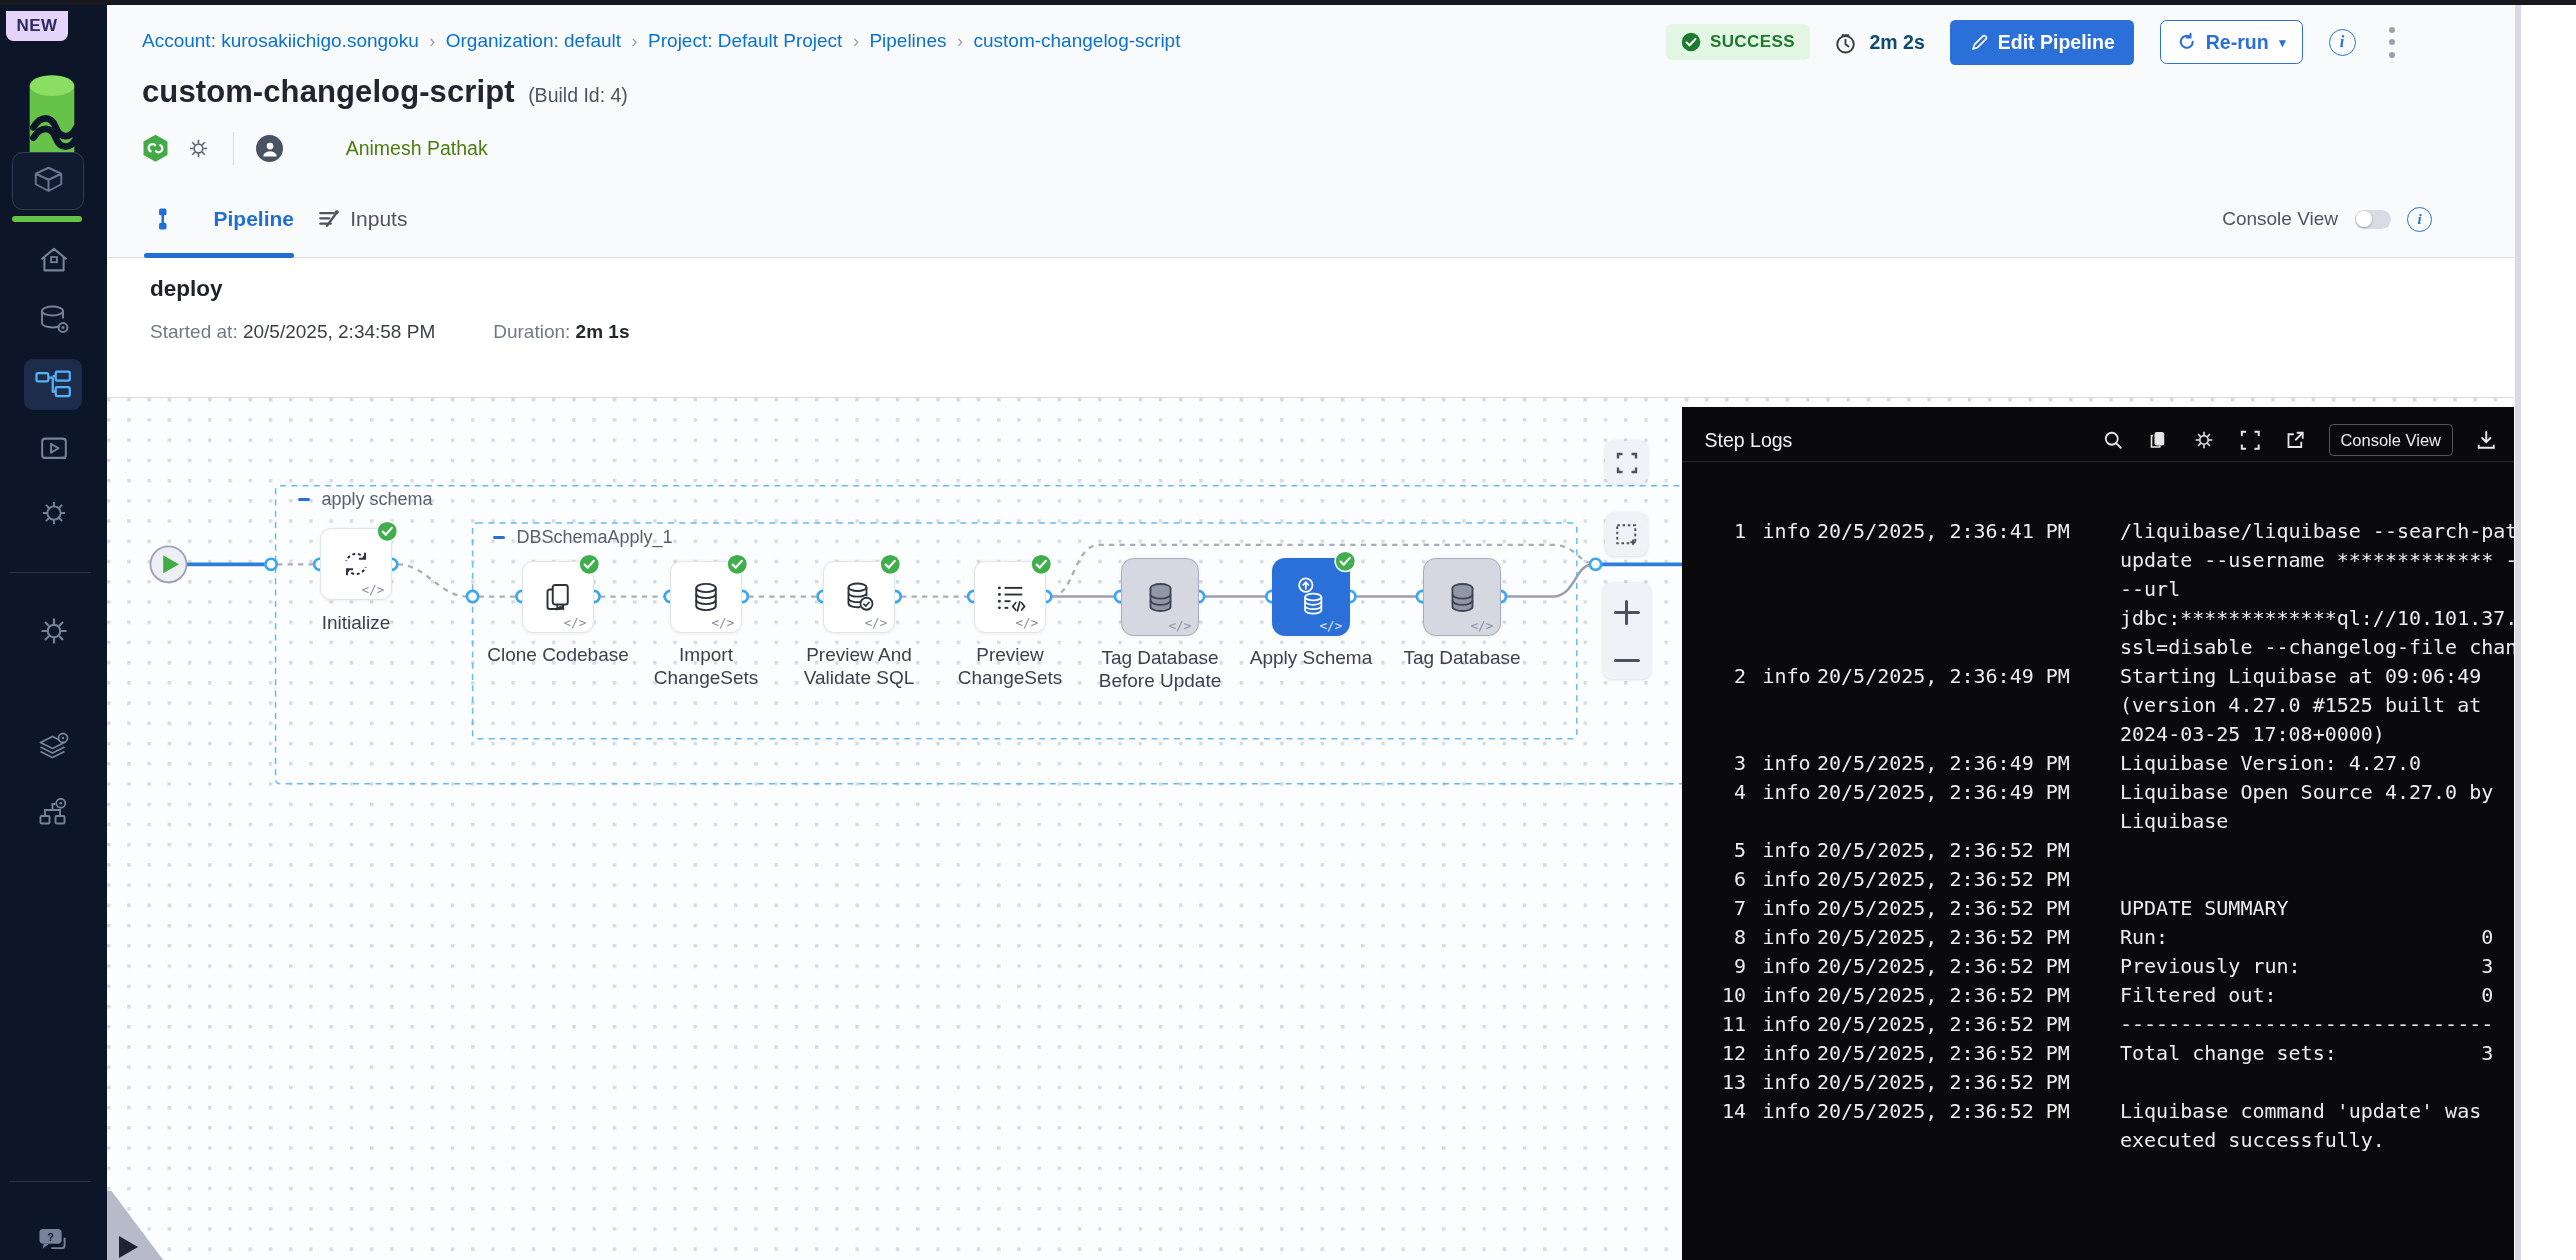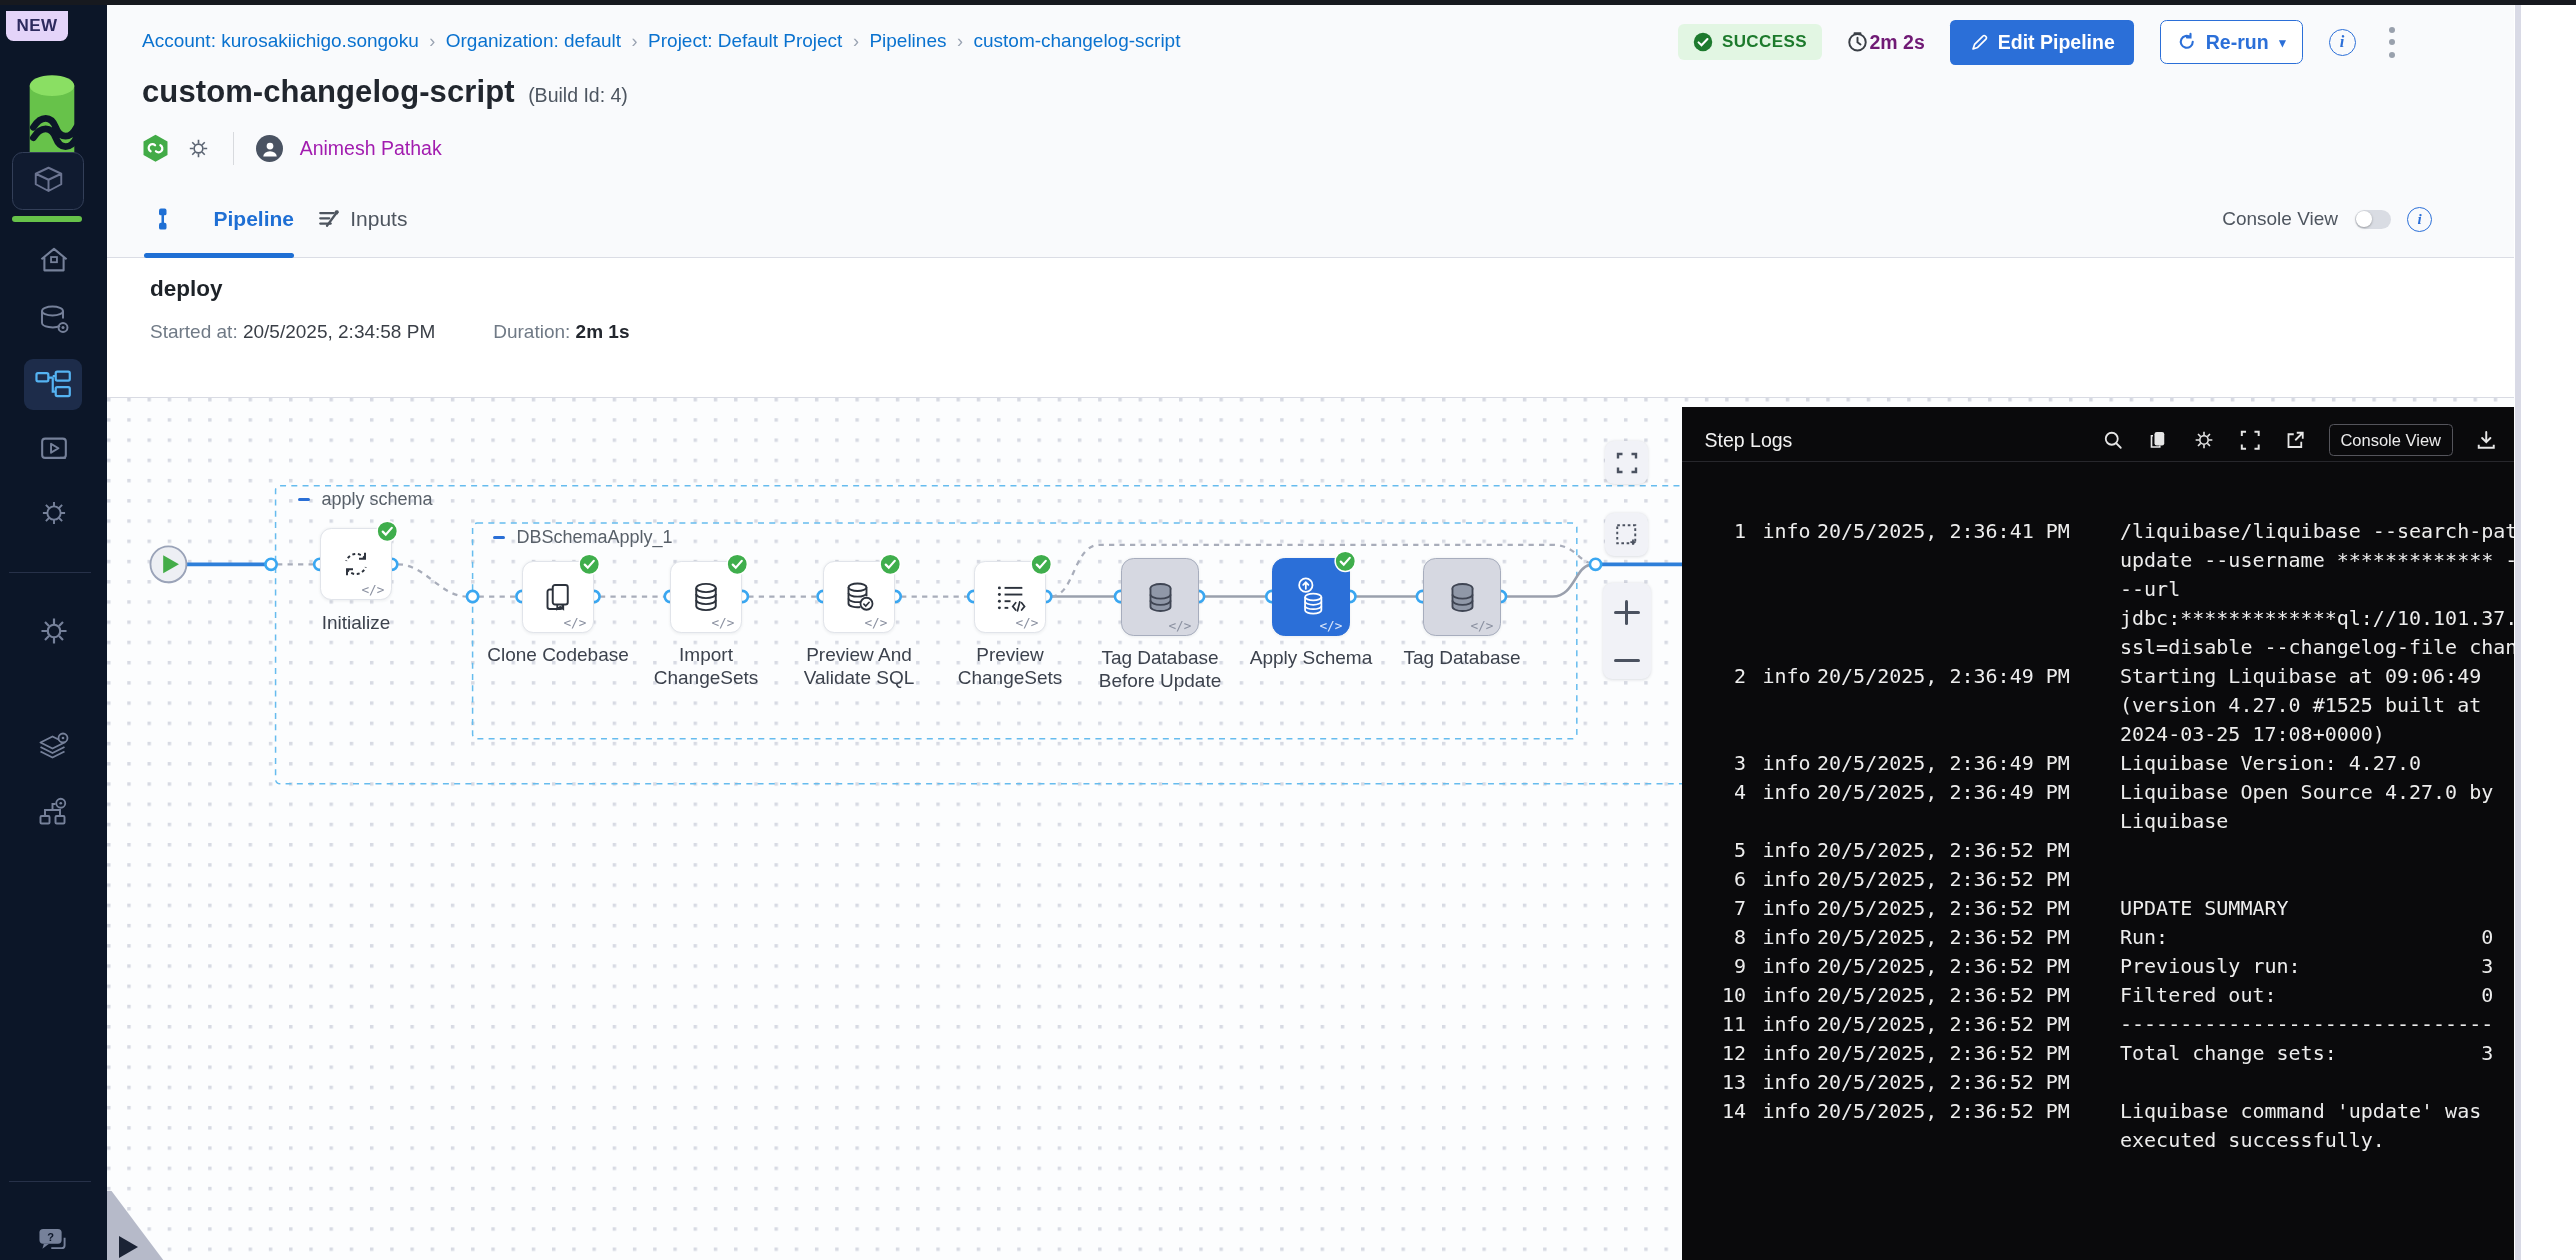--- a/index.html
+++ b/index.html
@@ -21,34 +21,34 @@
   .side-div{left:9px;width:82px;height:1.5px;background:#273149;}
 
   
   #header{left:107px;top:4.5px;width:2407px;height:183px;background:#f9fafc;border-bottom:0.7px solid #e3e5eb;}
   .crumbs{left:35px;top:25.5px;display:flex;align-items:center;gap:10.5px;font-size:19px;}
   .crumb{color:#0a72cf;white-space:nowrap;}
   .crumb-sep{color:#9aa3b2;font-size:18px;}
   .hd-right{right:112px;top:15px;display:flex;align-items:center;gap:25.5px;}
   .badge-success{display:flex;align-items:center;gap:9px;background:#e2f6e3;border-radius:6px;padding:8.2px 15px;}
   .badge-success .txt{color:#1c7a2c;font-weight:bold;font-size:17px;letter-spacing:0.4px;}
-  .dur{display:flex;align-items:flex-start;gap:1px;color:#701a75;font-size:19.5px;font-weight:600;}
+  .dur{display:flex;align-items:flex-end;gap:13px;color:#0c4a6e;font-size:19.5px;font-weight:600;}
   .btn-primary{display:flex;align-items:center;gap:9px;background:#2b6fd8;color:#fff;font-size:19.5px;font-weight:600;border:none;border-radius:5.2px;padding:11.2px 19.5px;cursor:pointer;}
   .btn-outline{display:flex;align-items:center;gap:9px;background:#fff;color:#2b6fd8;font-size:19.5px;font-weight:700;border:1.9px solid #2b6fd8;border-radius:6.7px;padding:9.7px 16.5px;cursor:pointer;}
   .caret{font-size:12.7px;margin-left:1.5px;}
   .info-circ{width:27px;height:27px;border:1.9px solid #2b6fd8;border-radius:50%;color:#2b6fd8;display:flex;align-items:center;justify-content:center;font-size:16.5px;font-family:"Liberation Serif",serif;font-style:italic;font-weight:bold;}
   .kebab{display:flex;flex-direction:column;gap:6.7px;padding:3px 7.5px;}
   .kebab i{width:6px;height:6px;border-radius:50%;background:#99a1ad;}
   .title-row{left:35px;top:69px;display:flex;align-items:baseline;gap:13.5px;}
   .page-title{font-size:31px;font-weight:bold;color:#21262e;letter-spacing:0.1px;}
   .build-id{font-size:19.5px;color:#4d5560;}
   .meta-row{left:35px;top:126px;display:flex;align-items:center;gap:16.5px;height:36px;}
   .vdiv{width:0.7px;height:33px;background:#d8dade;margin:0 6px;}
   .avatar{width:27px;height:27px;border-radius:50%;background:#4a5362;display:flex;align-items:center;justify-content:center;}
-  .author{font-size:19.5px;color:#a21caf;}
+  .author{font-size:19.5px;color:#4d7c0f;margin-left:46px;}
 
   
   #tabbar{left:107px;top:187px;width:2407px;height:71px;background:#f9fafc;border-bottom:0.7px solid #dbdde5;}
   .tab{display:flex;align-items:center;gap:9.7px;font-size:21px;cursor:pointer;}
   .tab-pipeline{left:46px;top:19.5px;color:#1f6fd4;font-weight:600;gap:41px;}
   .tab-inputs{left:211px;top:19.5px;color:#4e555f;}
   .tab-underline{left:37px;top:66px;width:150px;height:5.2px;border-radius:3px;background:#1f6fd4;}
   .console-area{right:82px;top:19.5px;display:flex;align-items:center;gap:16.5px;}
   .console-lbl{font-size:19px;color:#4e555f;}
   .toggle{width:36px;height:19px;border-radius:9.7px;background:#d9dce3;position:relative;cursor:pointer;}

